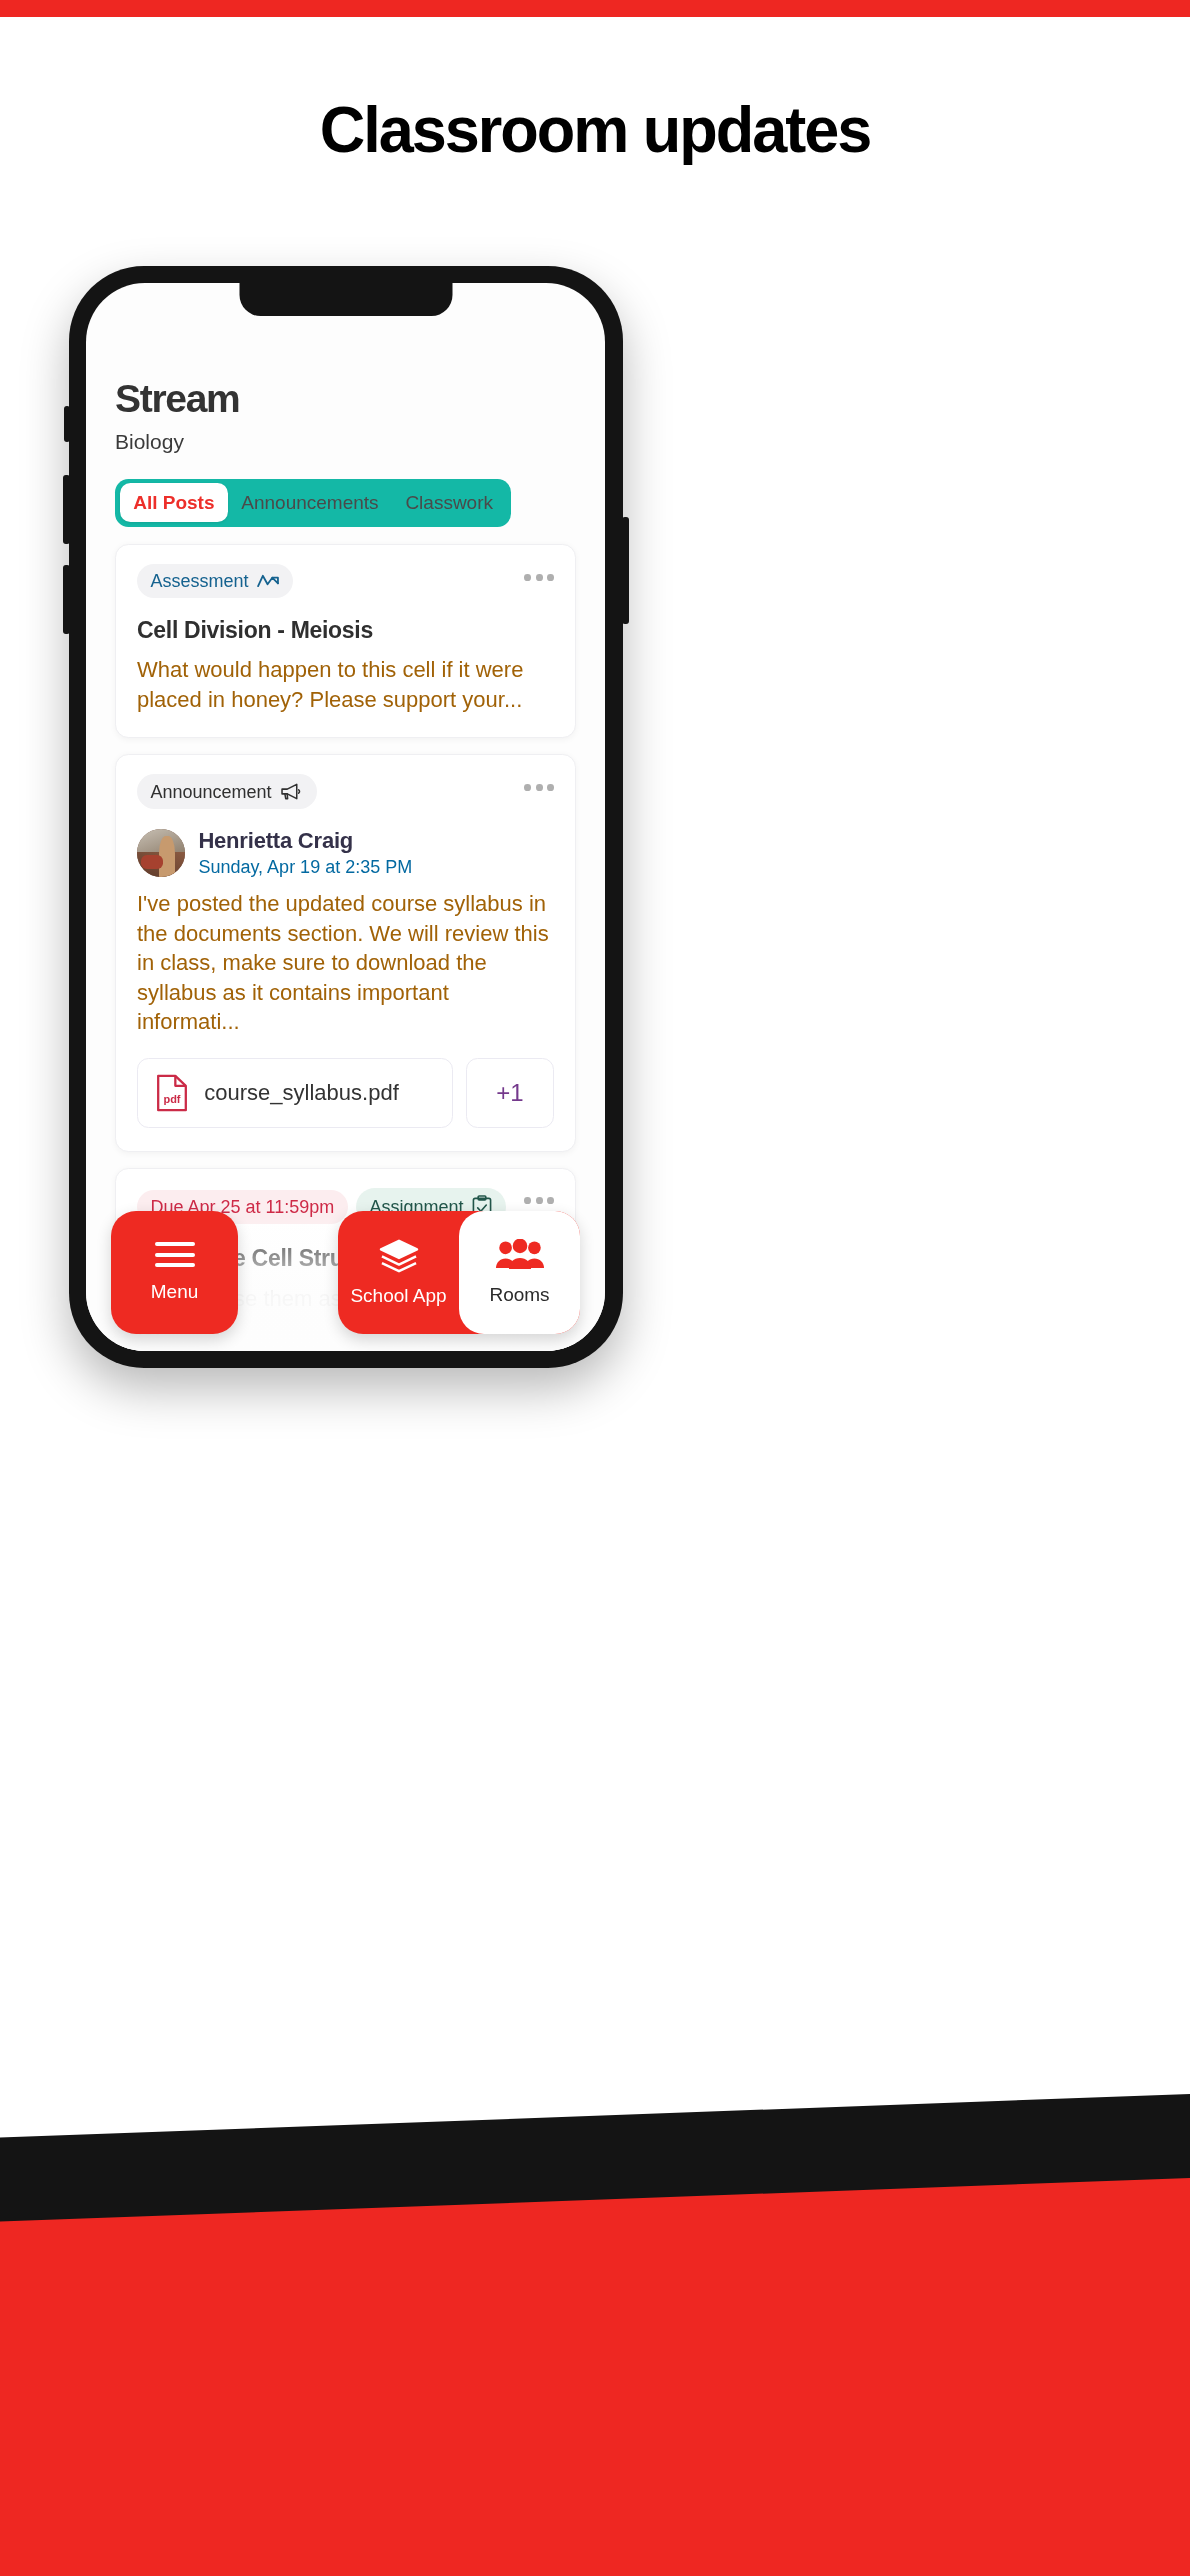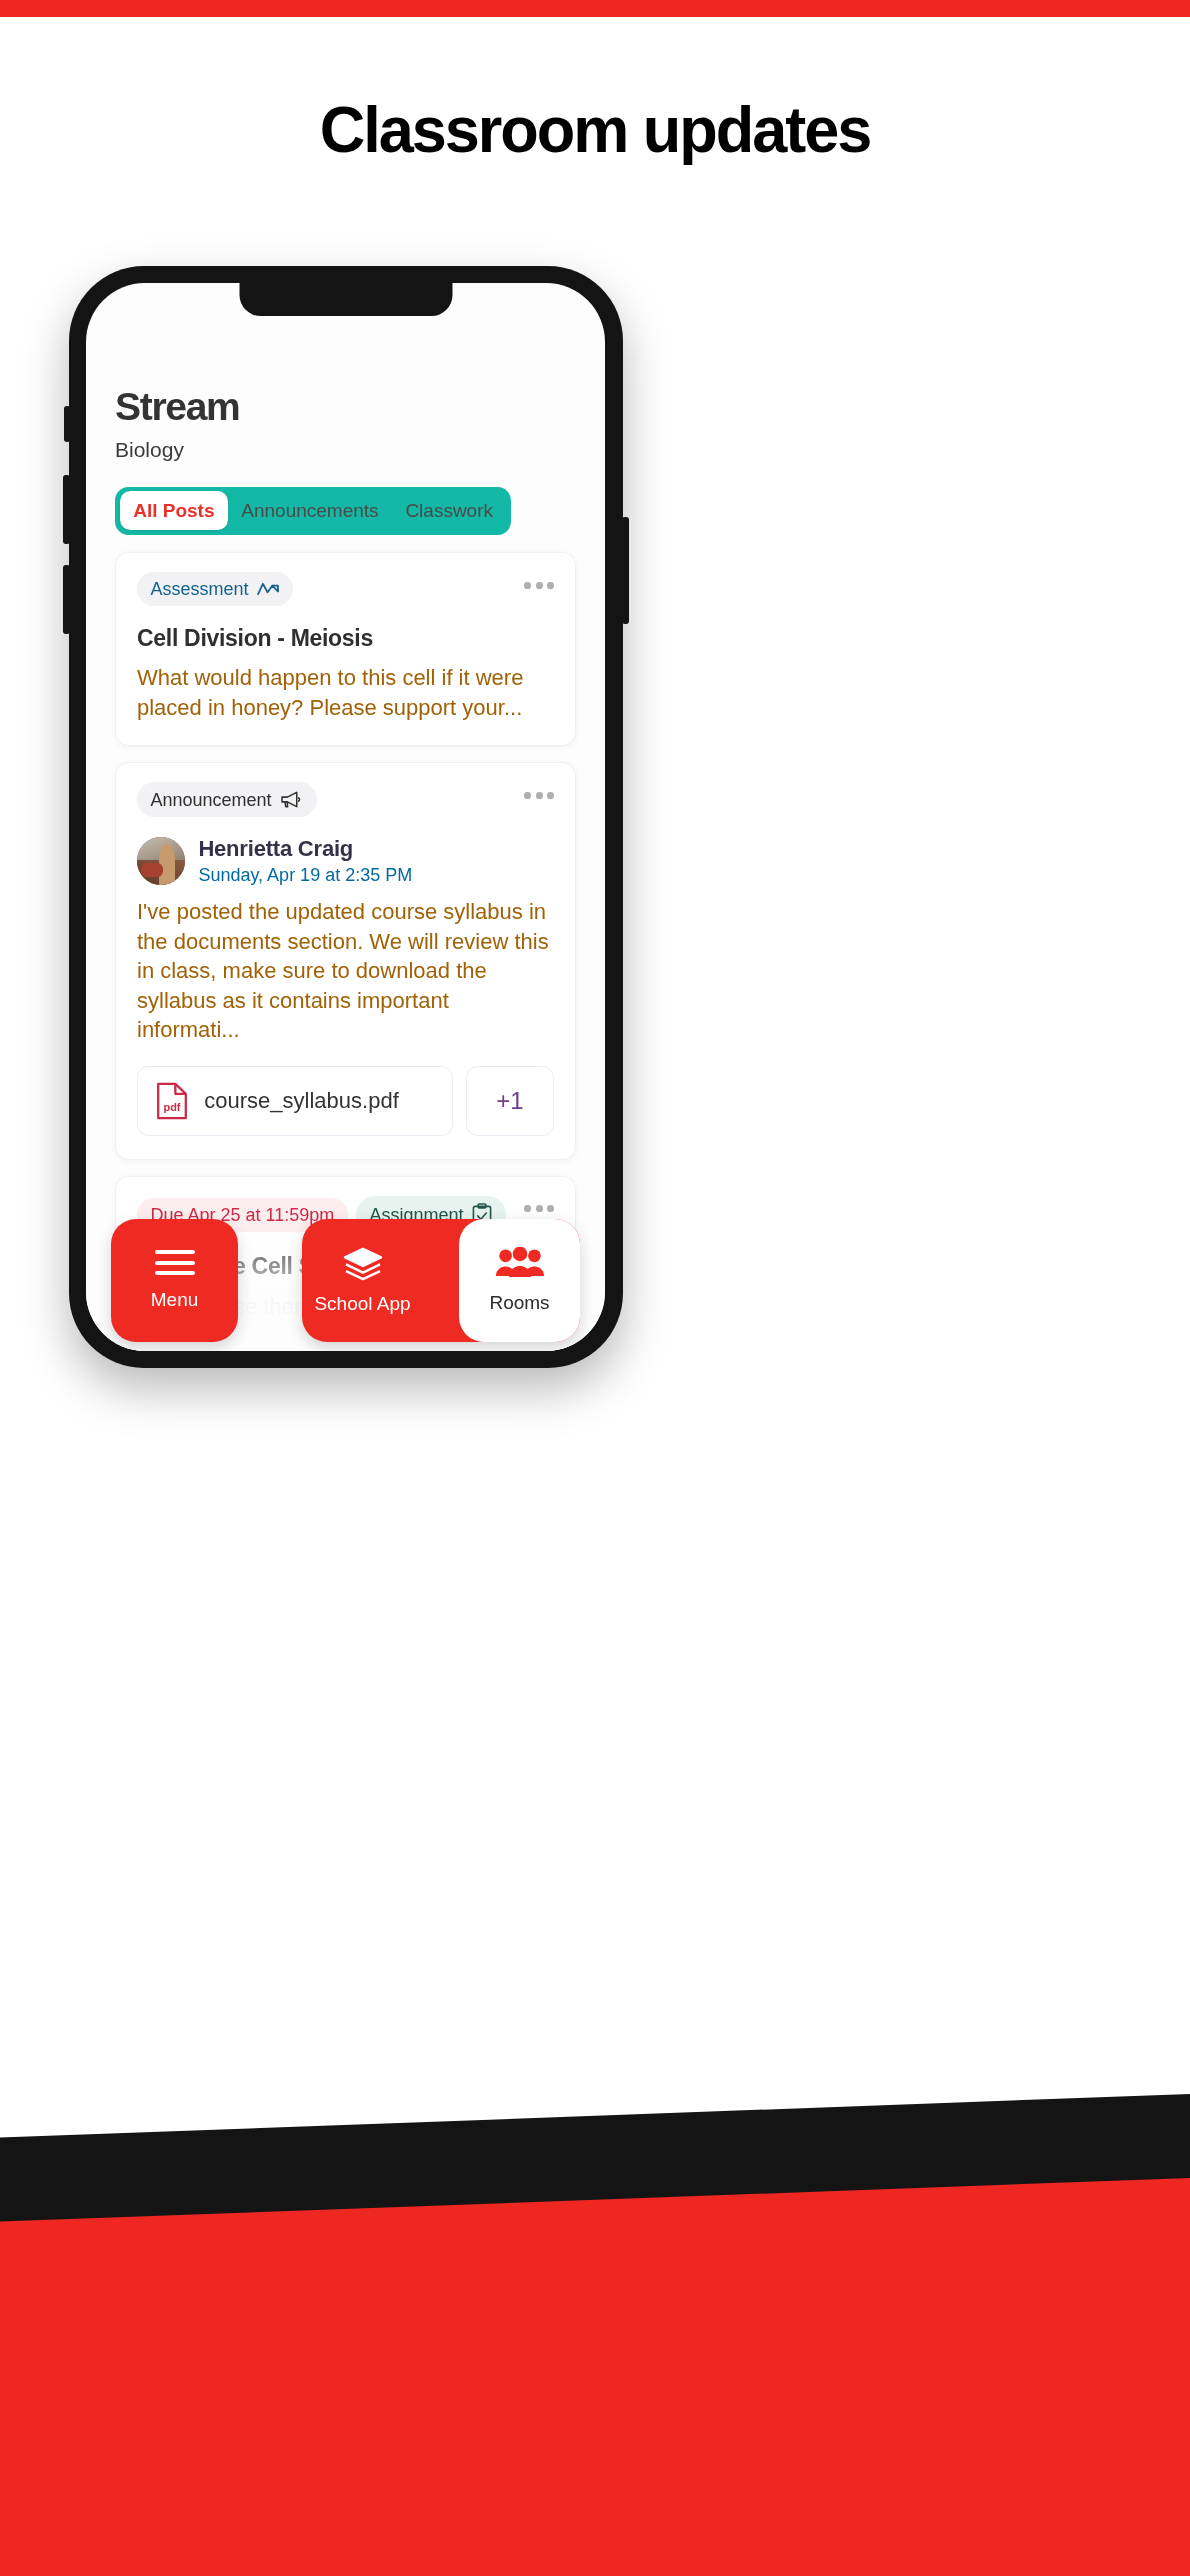--- a/index.html
+++ b/index.html
@@ -90,21 +90,21 @@
     width: 213px; height: 33px;
     background: #141414;
     border-bottom-left-radius: 21px;
     border-bottom-right-radius: 21px;
     z-index: 20;
   }
 
   
   .app {
     position: absolute;
-    left: 0; top: 16px;
+    left: 0; top: 8px;
     width: 519px; height: 1068px;
     padding: 88px 0 0 0;
   }
   .app-head { padding: 0 29px; }
   .app-title {
     font-size: 39px;
     font-weight: 800;
     letter-spacing: -1.3px;
     color: #333333;
     line-height: 1.0;
@@ -323,21 +323,20 @@
     width: 121px; height: 123px;
     display: flex;
     flex-direction: column;
     align-items: center;
     justify-content: center;
     gap: 11.5px;
     border-radius: 25px;
   }
   .seg.active {
     background: #FFFFFF;
-    margin-left: 36px;
   }
   .seg.active .btn-label { color: #2B2B2B; }
 
   svg { display: block; }
 </style>
 </head>
 <body>
 
 <div class="top-strip"></div>
 

